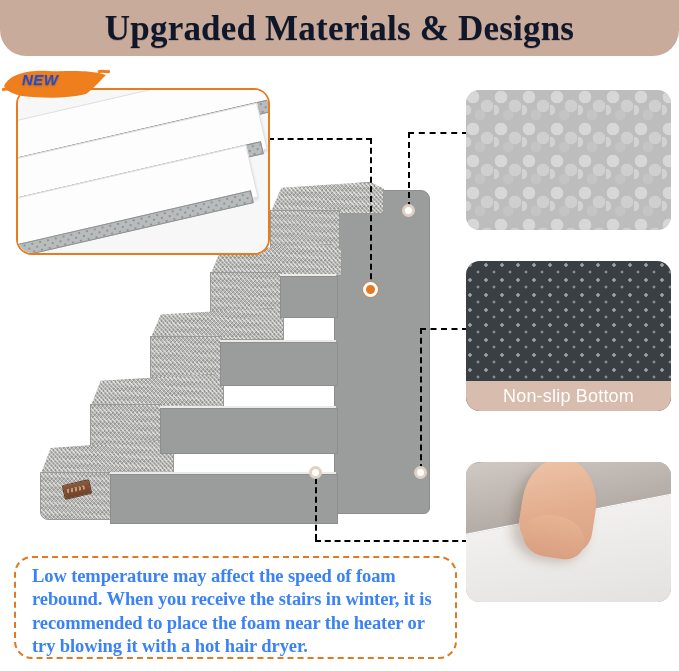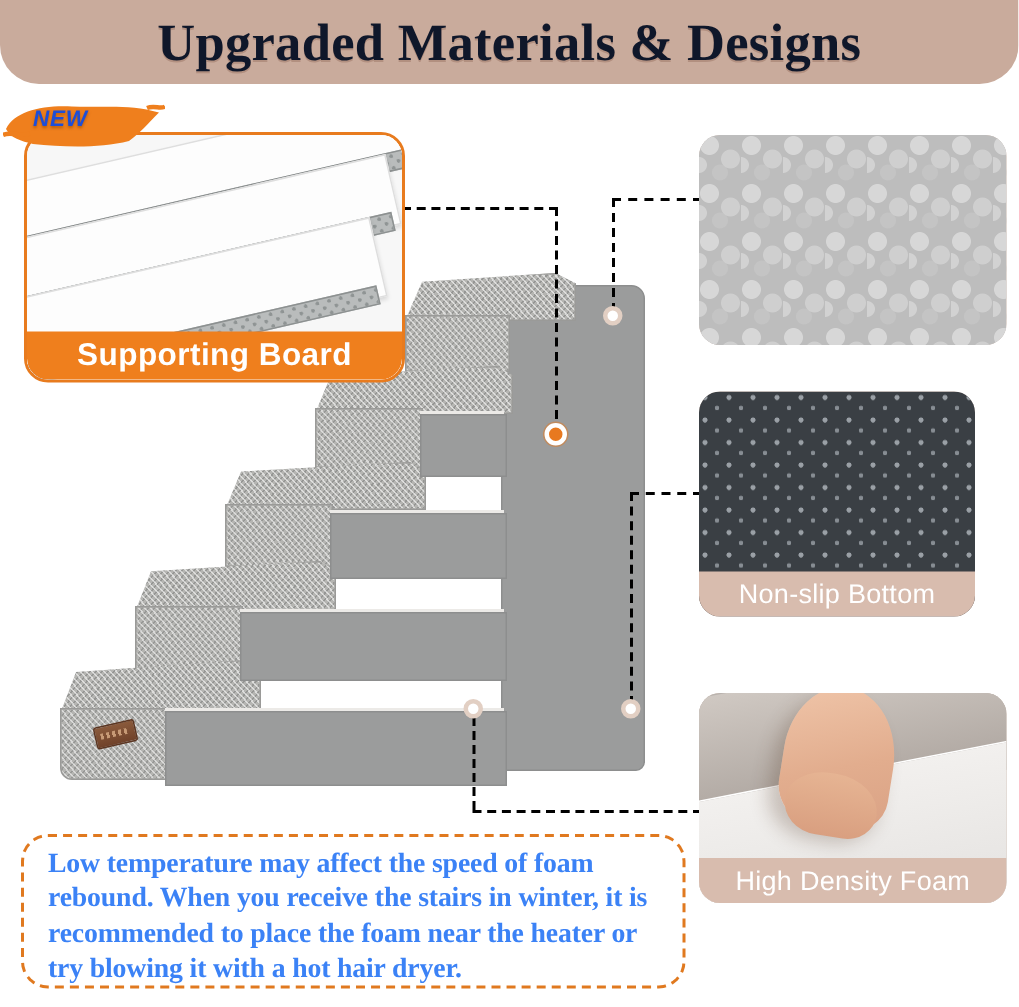--- a/index.html
+++ b/index.html
@@ -79,21 +79,21 @@
     background-color:#bdbdbd;
     background-image:
       radial-gradient(circle at 7px 7px,#d7d7d7 6px,transparent 6.6px),
       radial-gradient(circle at 21px 16px,#cfcfcf 6px,transparent 6.6px),
       radial-gradient(circle at 14px 25px,#c4c4c4 5px,transparent 5.6px),
       radial-gradient(circle at 0px 20px,#d2d2d2 5px,transparent 5.6px);
     background-size:28px 32px,28px 32px,28px 32px,28px 32px;
   }
 
   
-  #card-nonslip{left:466px;top:261px;width:184px;height:150px;text-align:center;}
+  #card-nonslip{left:466px;top:261px;width:205px;height:150px;text-align:center;}
   #card-nonslip .media{height:150px;
     background-color:#3a3f44;
     background-image:
       radial-gradient(circle at 4px 4px,#9aa0a6 1.5px,transparent 1.9px),
       radial-gradient(circle at 12px 11px,#878d93 1.3px,transparent 1.7px);
     background-size:16px 15px,16px 15px;
   }
 
   
   #card-foam{left:466px;top:462px;width:205px;height:140px;}
@@ -223,23 +223,20 @@
 
   <div class="sb-panel">
     <div class="sb-photo">
       <div class="board b1"></div>
       <div class="edge e1"></div>
       <div class="board b2"></div>
       <div class="edge e2"></div>
       <div class="board b3"></div>
       <div class="edge e3"></div>
     </div>
-    <div class="sb-label">
-      <span>Supporting Board</span>
-    </div>
   </div>
 
   <div class="new-badge">
     <svg width="108" height="36" viewBox="0 0 108 36">
       <path d="M2 20 C8 8, 26 4, 46 5 C66 6, 84 3, 104 9 C96 17, 92 22, 84 28 C64 33, 40 32, 20 30 C12 28, 5 26, 2 20 Z" fill="#ef7f1d"></path>
       <path d="M0 24 C6 21, 12 26, 18 23" stroke="#ef7f1d" stroke-width="3" fill="none"></path>
       <path d="M96 6 C101 4, 105 7, 108 5" stroke="#ef7f1d" stroke-width="3" fill="none"></path>
     </svg>
     <div class="txt">NEW</div>
   </div>
@@ -254,22 +251,19 @@
       <span>Non-slip Bottom</span>
     </div>
   </div>
 
   <div class="card" id="card-foam">
     <div class="media">
       <div class="foam-back"></div>
       <div class="foam-slab"></div>
       <div class="hand"></div>
     </div>
-    <div class="cap">
-      <span>High Density Foam</span>
-    </div>
   </div>
 
   <div class="note">
     <p>Low temperature may affect the speed of foam rebound. When you receive the stairs in winter, it is recommended to place the foam near the heater or try blowing it with a hot hair dryer.</p>
   </div>
 
 </div>
 
 </body></html>

